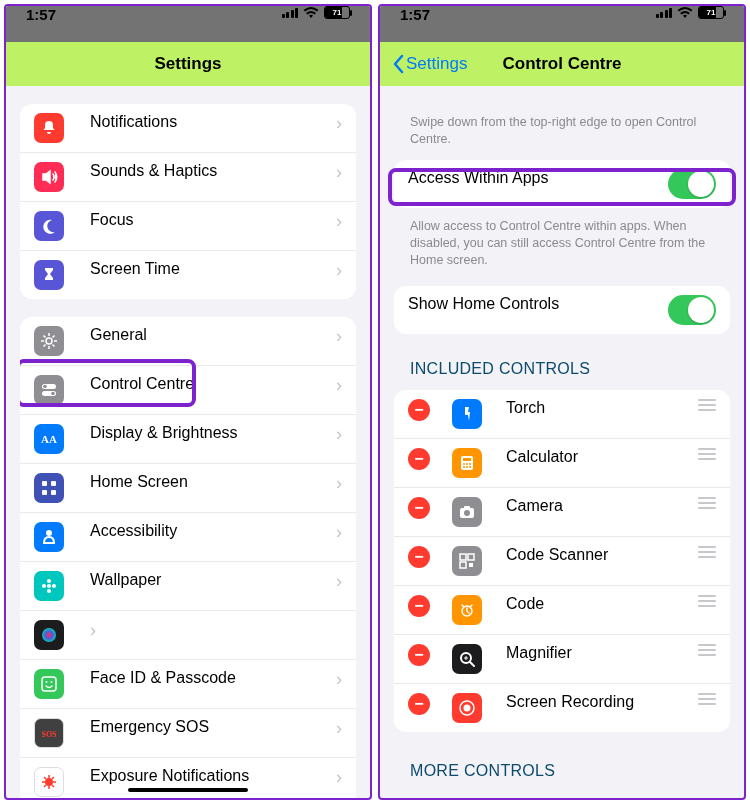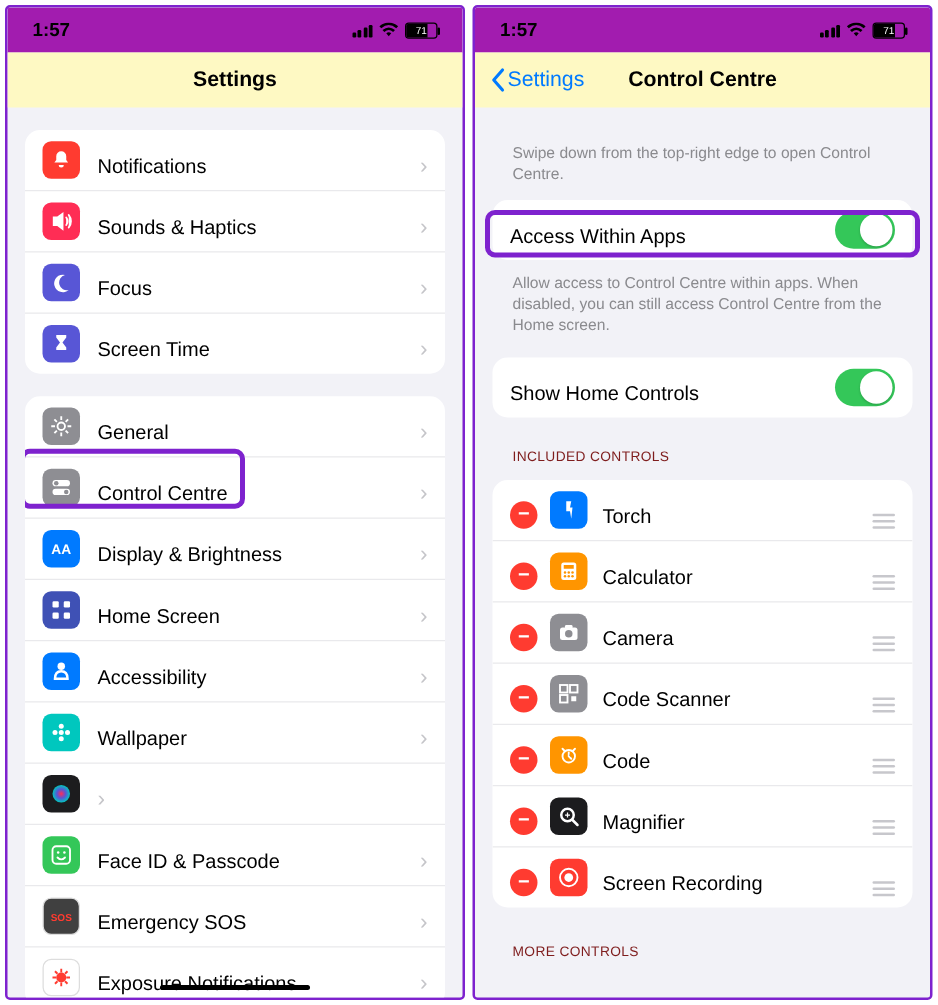--- a/index.html
+++ b/index.html
@@ -19,34 +19,34 @@
     background: #f2f2f7;
     display: flex;
     flex-direction: column;
     overflow: hidden;
     position: relative;
   }
   .status-bar {
     height: 36px;
     display: flex;
     justify-content: space-between;
-    align-items: center;
+    align-items: flex-start;
     padding: 0 20px;
-    background: #a21caf;
+    background: #737373;
     font-weight: 600;
     font-size: 15px;
   }
   .status-right { display:flex; gap:5px; align-items:center; }
   .nav-bar {
     height: 44px;
     display: flex;
     align-items: center;
     justify-content: center;
     position: relative;
-    background: #fef9c3;
+    background: #bef264;
   }
   .nav-title { font-weight: 700; font-size: 17px; }
   .nav-back {
     position: absolute;
     left: 12px;
     display: flex;
     align-items: center;
     color: #007aff;
     font-size: 17px;
     gap: 2px;
@@ -58,47 +58,49 @@
   }
   .group {
     background: #fff;
     border-radius: 12px;
     margin: 18px 0;
     overflow: hidden;
   }
   .group.tight-top { margin-top: 6px; }
   .row {
     display: flex;
-    align-items: flex-end;
+    align-items: flex-start;
     padding: 9px 14px;
     border-top: 1px solid #e9e9ec;
     min-height: 44px;
     position: relative;
+    gap: 12px;
   }
   .row:first-child { border-top: none; }
   .row-icon {
     width: 30px; height: 30px;
     border-radius: 7px;
     margin-right: 14px;
     display:flex; align-items:center; justify-content:center;
     flex-shrink: 0;
     color:#fff;
+    font-family:Liberation Serif, serif;
   }
   .row-label { flex:1; font-size:16px; color:#000; }
   .chev { color:#c5c5c9; font-size:18px; font-weight:300; }
   .footer-text, .header-text {
     font-size: 12.5px;
     color: #8a8a8e;
     padding: 4px 16px 0 16px;
     line-height:1.35;
   }
   .header-text { margin-top:24px; text-transform:none; }
   .section-header {
-    font-size: 11px;
-    color: #7f1d1d;
+    font-size: 16px;
+    color: #0c4a6e;
     padding: 20px 16px 6px 16px;
     text-transform: uppercase;
     letter-spacing: 0.3px;
   }
   .toggle {
     width: 48px; height: 30px; border-radius: 15px;
     background: #34c759; position: relative; flex-shrink:0;
   }
   .toggle::after {
     content:""; position:absolute; right:2px; top:2px;
@@ -126,21 +128,21 @@
   .home-indicator {
     position:absolute; bottom:6px; left:50%; transform:translateX(-50%);
     width:120px; height:4px; background:#000; border-radius:3px;
   }
   .battery {
     width:26px;height:13px;border:1px solid #000;border-radius:3px;position:relative;
     display:flex;align-items:center;
   }
   .battery::after{content:"";position:absolute;right:-3px;top:3px;width:2px;height:6px;background:#000;border-radius:1px;}
   .battery-fill{height:100%;background:#000;border-radius:2px 0 0 2px;}
-  .battery-txt{position:absolute;left:0;right:0;text-align:center;font-size:8px;color:#fff;font-weight:400;}
+  .battery-txt{position:absolute;left:0;right:0;text-align:center;font-size:8px;color:#fff;font-weight:700;}
   .sig{display:flex;gap:1.5px;align-items:flex-end;height:11px;}
   .sig span{width:3px;background:#000;border-radius:1px;}
   .included-icon{
     width:30px;height:30px;border-radius:7px;margin-right:12px;
     display:flex;align-items:center;justify-content:center;flex-shrink:0;color:#fff;
   }
   svg { display:block; }
 </style>
 </head>
 <body>

